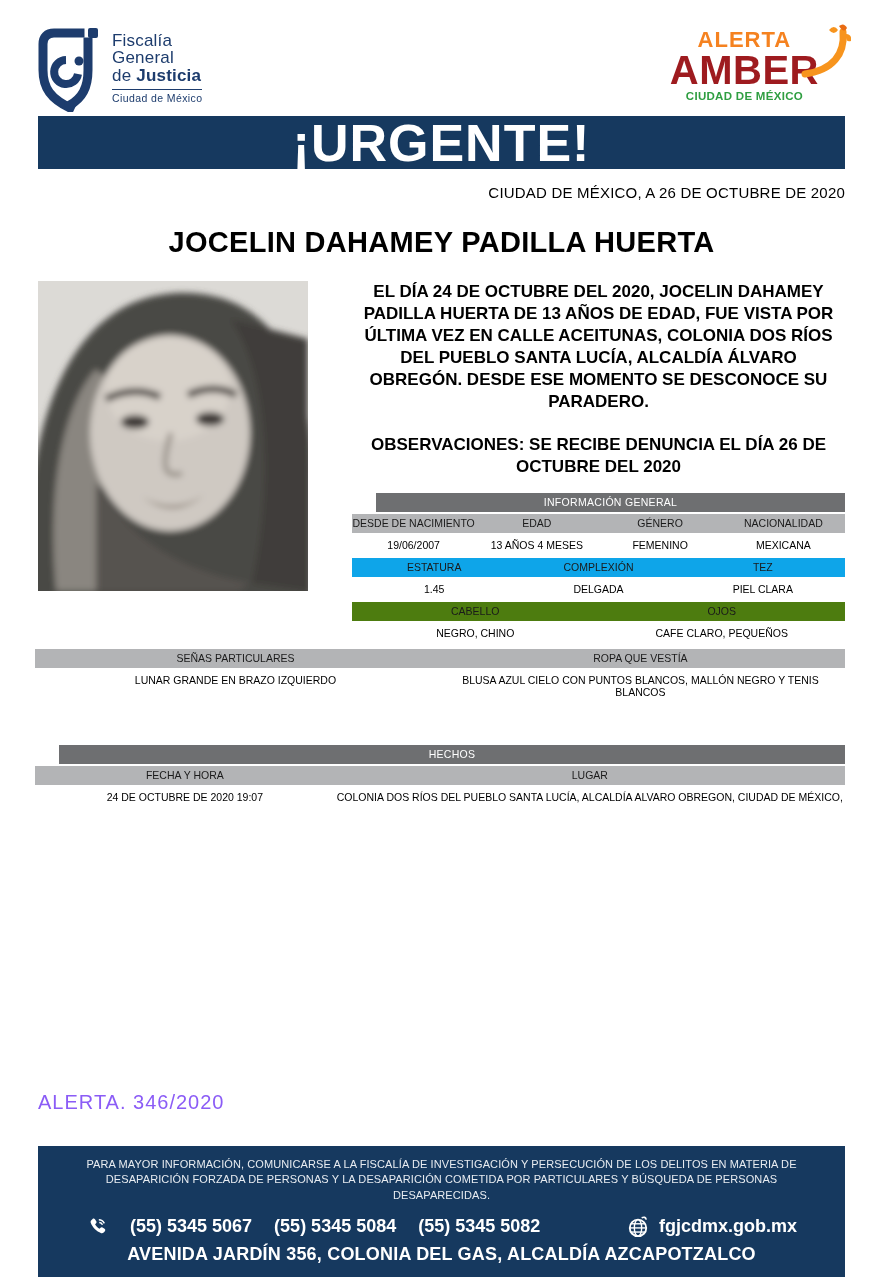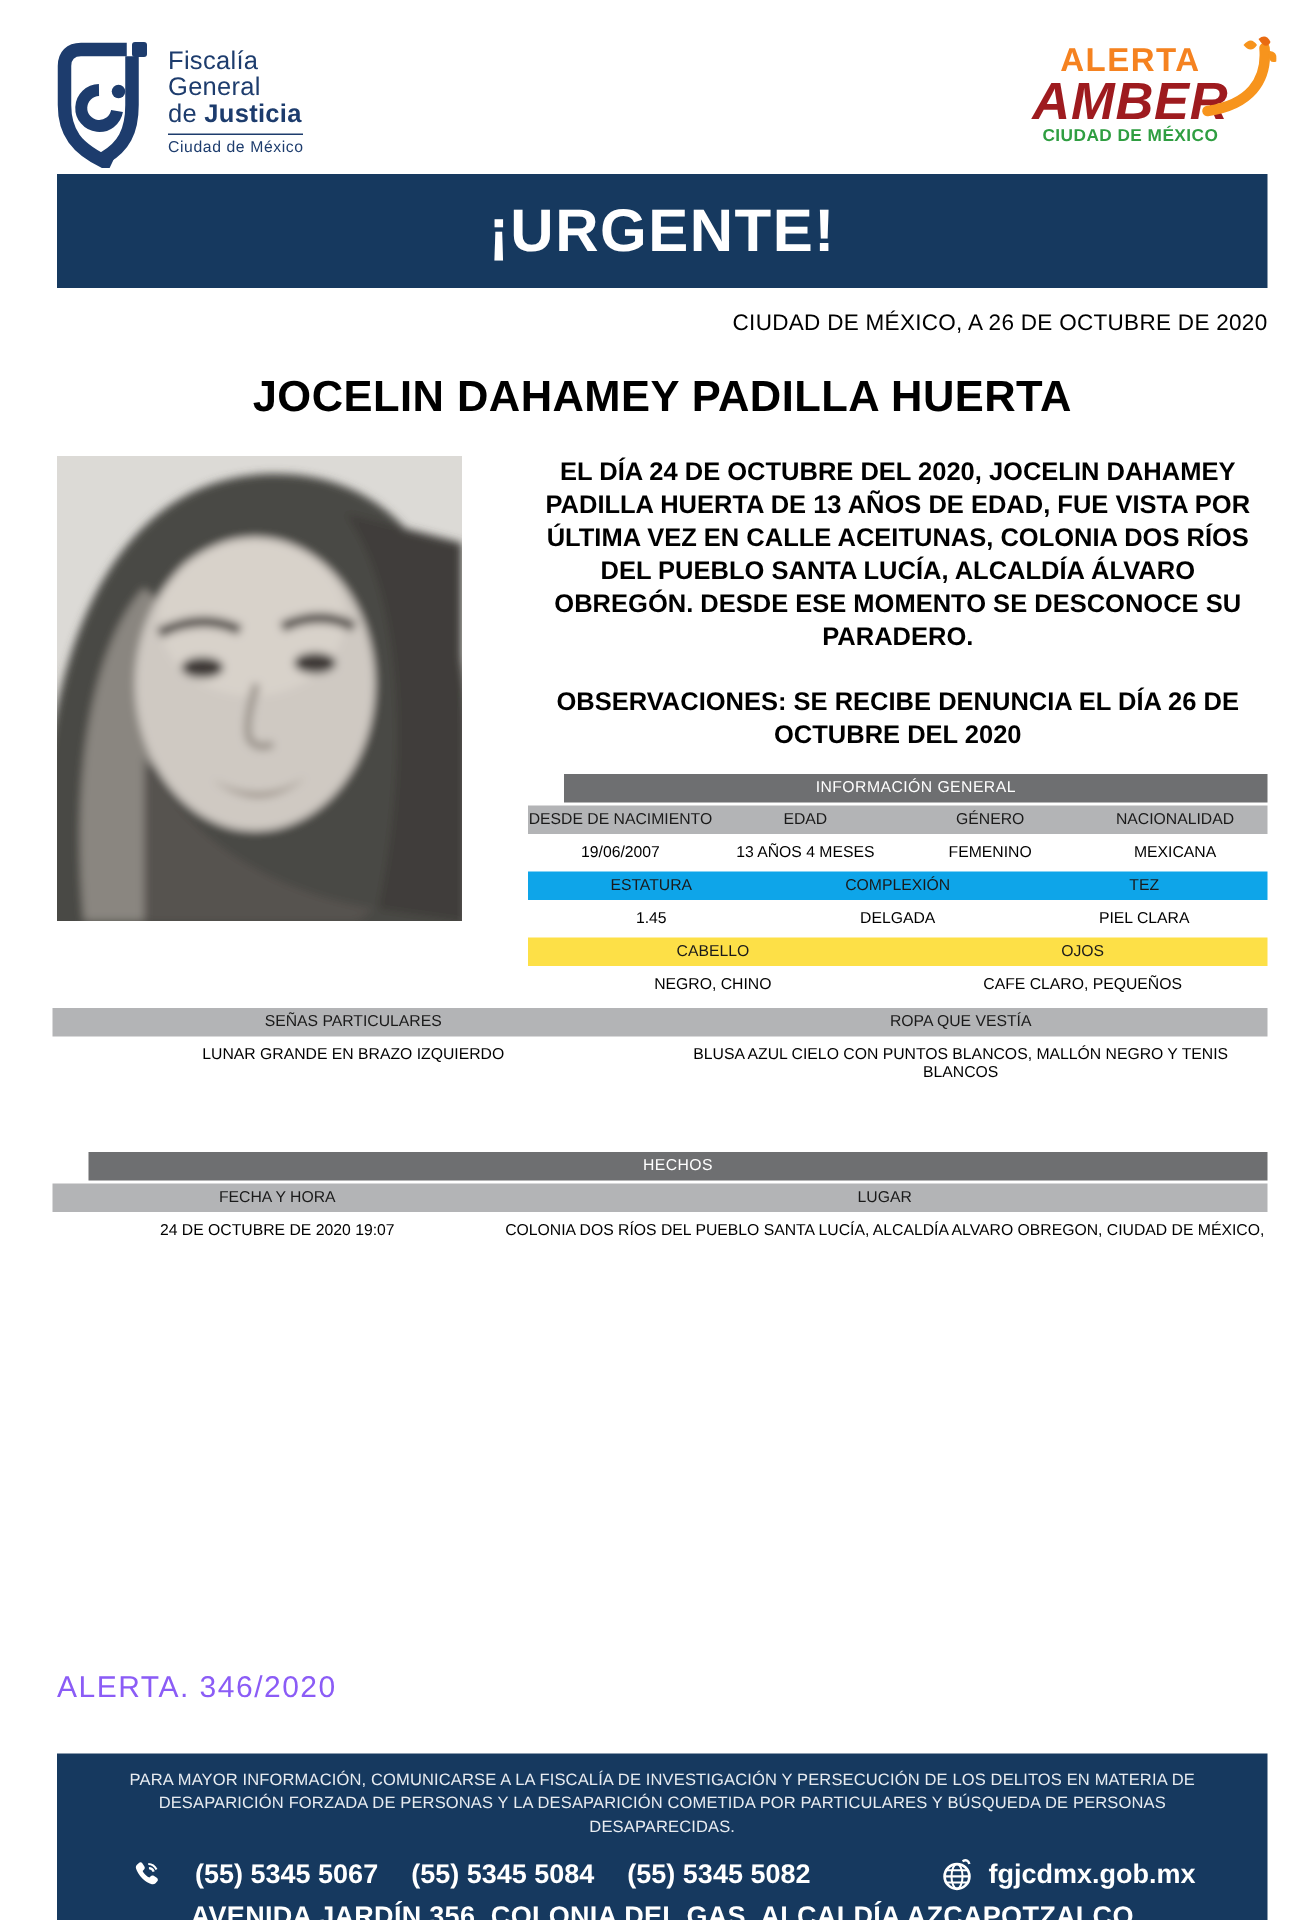--- a/index.html
+++ b/index.html
@@ -12,28 +12,28 @@
 
   
   .topbar { display:flex; justify-content:space-between; align-items:flex-start; height:86px; }
   .fgj { display:flex; align-items:flex-start; gap:10px; }
   .fgj-text { color:#1d3c6d; line-height:1.02; padding-top:4px; }
   .fgj-name { font-size:17px; letter-spacing:.2px; }
   .fgj-name b { font-weight:bold; }
   .fgj-tag { font-size:10.5px; color:#1d3c6d; border-top:1.5px solid #1d3c6d; margin-top:5px; padding-top:3px; letter-spacing:.4px; }
   .amber { position:relative; text-align:center; line-height:.95; padding-right:26px; margin-top:2px; }
   .amber-w1 { font-size:22px; font-weight:bold; letter-spacing:1px; }
-  .amber-w2 { font-size:35px; font-weight:bold; letter-spacing:.5px;font-style:italic; }
+  .amber-w2 { font-size:40px; font-weight:bold; letter-spacing:.5px; }
   .amber-w3 { font-size:11.5px; font-weight:bold; letter-spacing:.3px; margin-top:2px; }
   .amber-swoosh { position:absolute; right:-6px; top:-6px; }
 
   
   .banner {
-    margin-top:2px; height:76px; display:flex; align-items:center; justify-content:center;
-    color:#fff; font-size:40px; font-weight:bold; letter-spacing:1px;
+    margin-top:2px; height:53px; display:flex; align-items:center; justify-content:center;
+    color:#fff; font-size:52px; font-weight:bold; letter-spacing:1px;
   }
   .dateline { margin-top:15px; text-align:right; font-size:15px; letter-spacing:.2px; }
   .person-name { margin-top:25px; text-align:center; font-size:29px; font-weight:bold; letter-spacing:.3px; }
 
   
   .main-row { margin-top:22px; display:flex; gap:44px; }
   .photo-box { width:270px; height:310px; flex:0 0 auto; background:#dcdad6; }
   .photo-box svg { display:block; }
   .right-col { flex:1; }
   .descr { font-size:17px; font-weight:bold; text-align:center; line-height:1.3; }
@@ -161,21 +161,21 @@
           <div class="grid3 bar-light" style="background:#0ea5e9;">
             <div class="cell">ESTATURA</div>
             <div class="cell">COMPLEXIÓN</div>
             <div class="cell">TEZ</div>
           </div>
           <div class="grid3 vals">
             <div class="cell">1.45</div>
             <div class="cell">DELGADA</div>
             <div class="cell">PIEL CLARA</div>
           </div>
-          <div class="grid2 bar-light" style="background:#fde047;">
+          <div class="grid2 bar-light" style="background:#4d7c0f;">
             <div class="cell">CABELLO</div>
             <div class="cell">OJOS</div>
           </div>
           <div class="grid2 vals">
             <div class="cell">NEGRO, CHINO</div>
             <div class="cell">CAFE CLARO, PEQUEÑOS</div>
           </div>
         </div>
       </div>
     </div>

